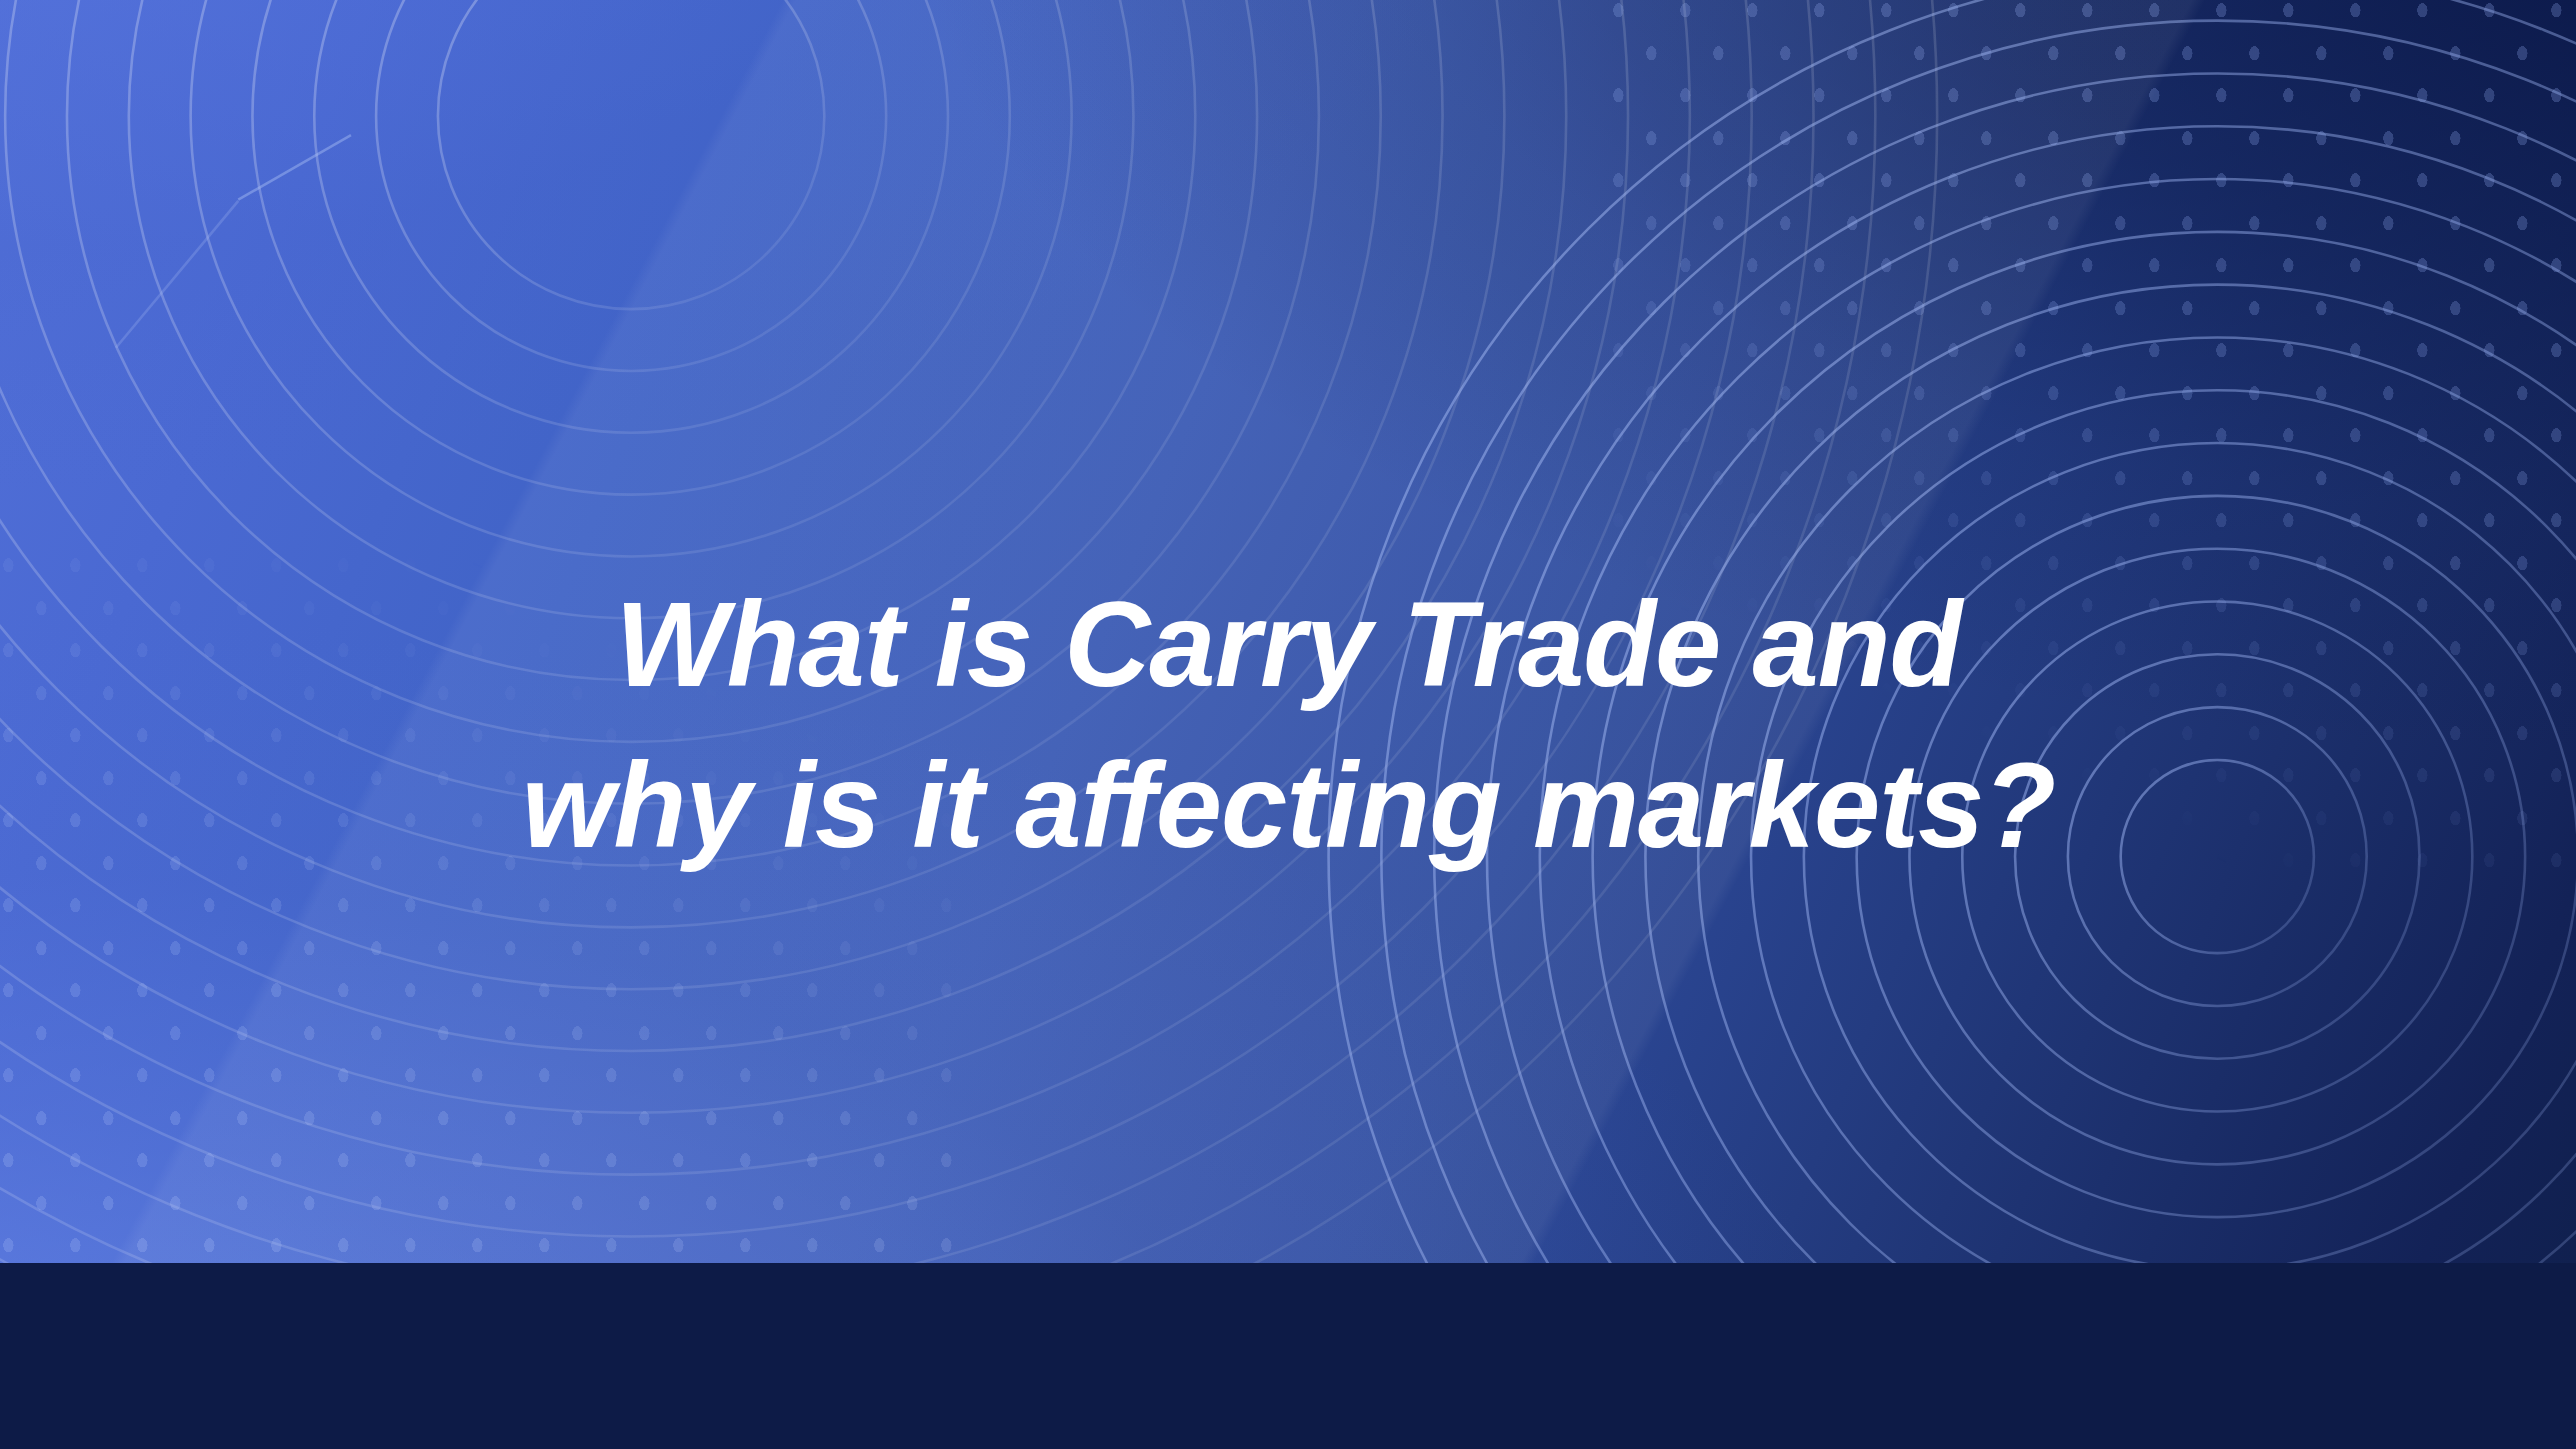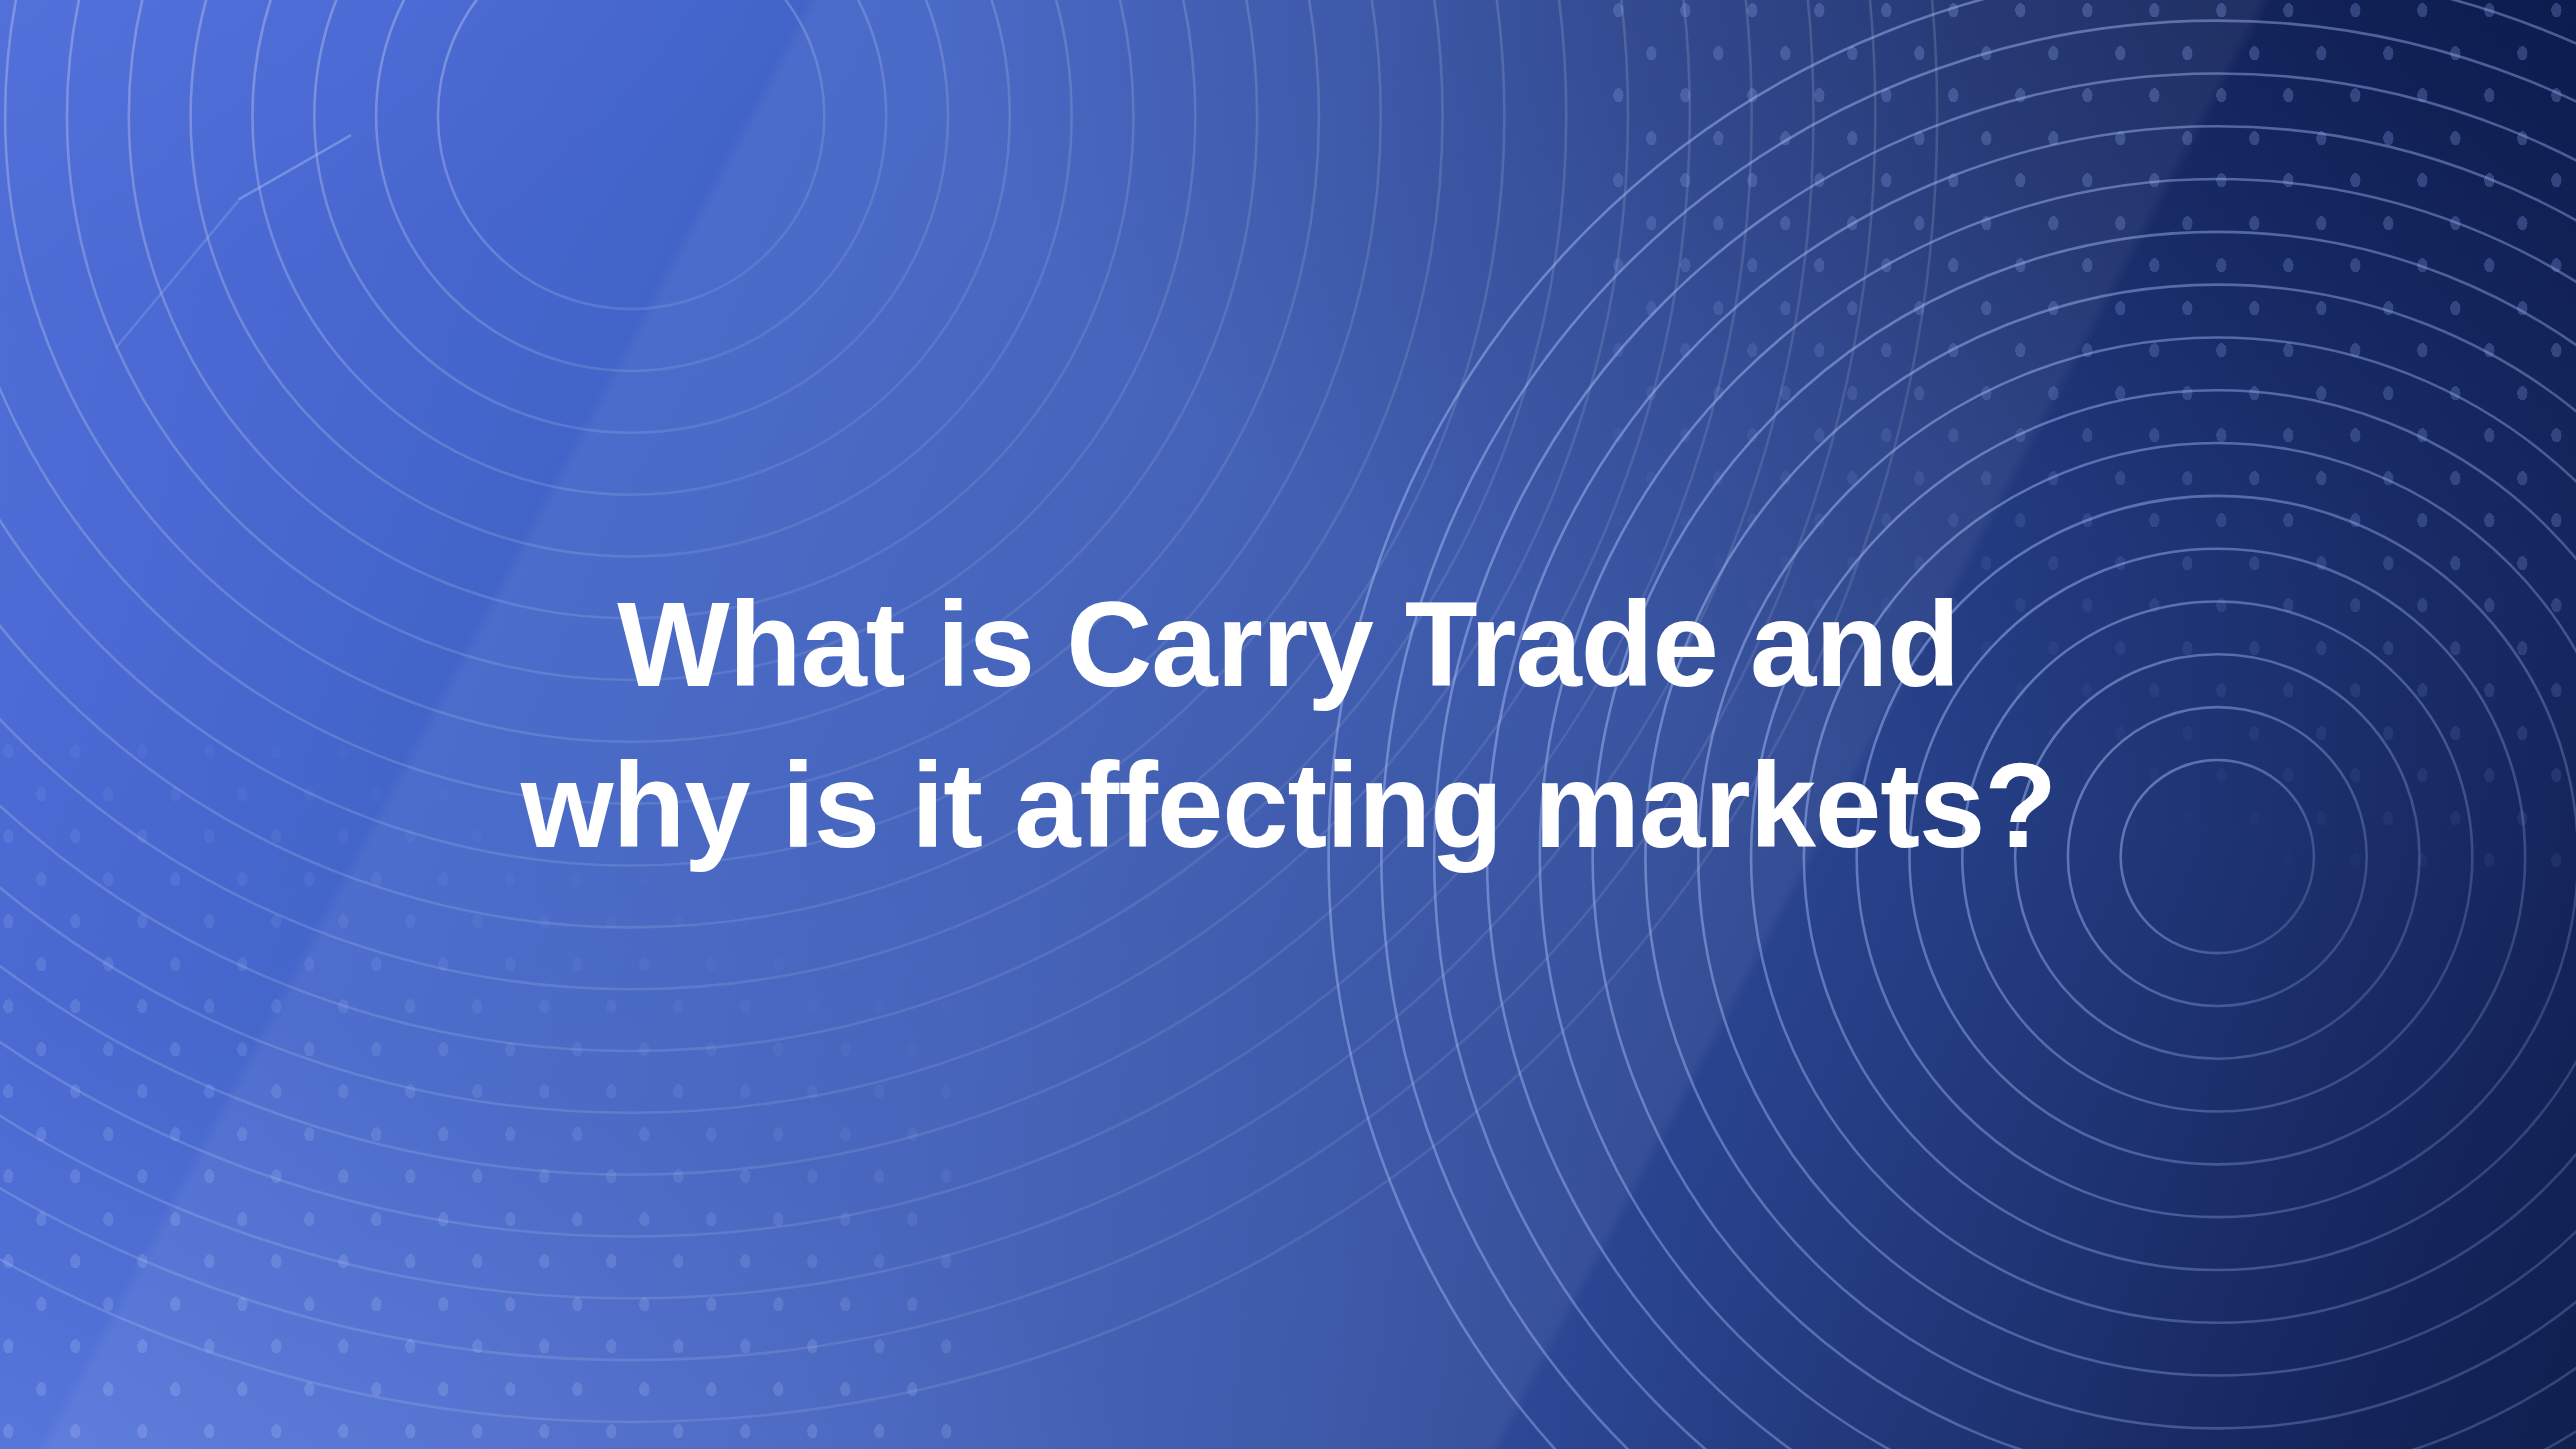--- a/index.html
+++ b/index.html
@@ -3,23 +3,24 @@
 <meta charset="utf-8">
 <style>
   html, body {
     margin: 0;
     padding: 0;
     background: #0d1b47;
   }
   #stage {
     position: relative;
     width: 2576px;
-    height: 1449px;
+    height: 1263px;
     overflow: hidden;
     font-family: "Liberation Sans", sans-serif;
+    font-style: italic;
   }
 
   
   .bg-base {
     position: absolute;
     inset: 0;
     background:
       linear-gradient(112deg,
         #5270d8 0%,
         #4a69d2 12%,

